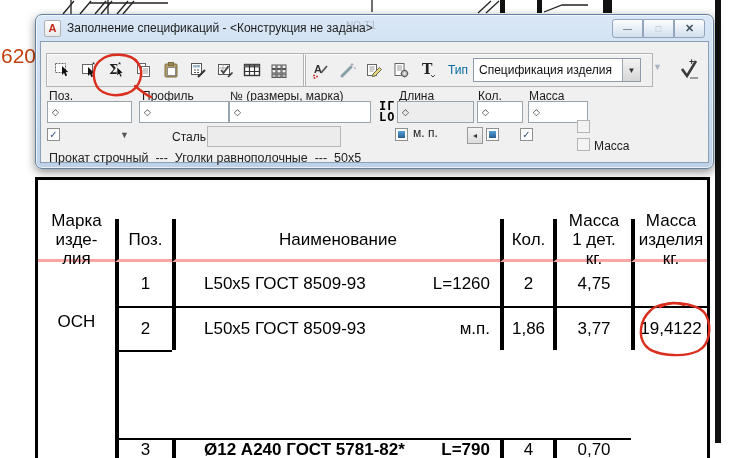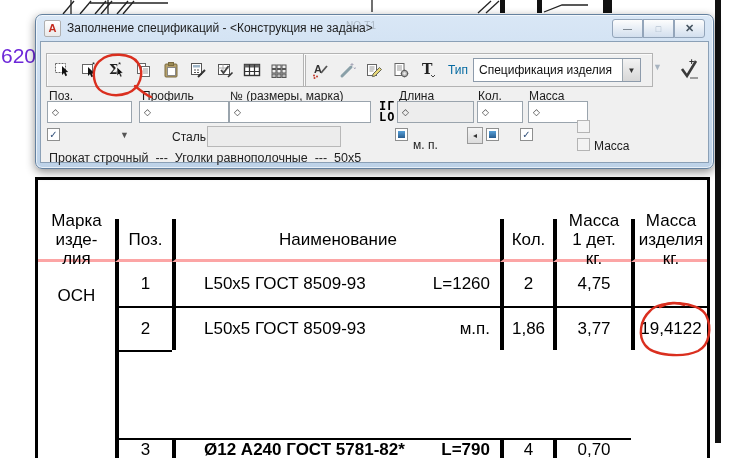--- a/index.html
+++ b/index.html
@@ -2,21 +2,21 @@
 <html><head>
 <meta charset="utf-8">
 <style>
   html,body{margin:0;padding:0;}
   body{width:736px;height:458px;position:relative;overflow:hidden;background:#fff;
        font-family:"Liberation Sans",sans-serif;}
   .abs{position:absolute;}
 
   
   #bg-svg{left:0;top:0;z-index:0;}
-  .dim-text{left:1px;top:44px;font-size:21px;color:#6d28d9;z-index:0;}
+  .dim-text{left:1px;top:44px;font-size:21px;color:#c2410c;z-index:0;}
 
   
   .dialog{left:35px;top:14px;width:677px;height:153px;z-index:3;
     background:linear-gradient(#d9e7f6,#bdd2e8);
     border:1px solid #64819f;border-radius:7px;
     box-shadow:0 3px 10px rgba(0,0,0,.45), inset 0 0 0 1px rgba(255,255,255,.65);}
   .titlebar{position:absolute;left:0;top:0;right:0;height:26px;display:flex;
     align-items:center;padding:0 8px;gap:6px;}
   .app-icon{width:15px;height:15px;background:linear-gradient(#fff,#e9e9e9);
     border:1px solid #b0b0b0;border-radius:2px;color:#c42a1c;font-weight:bold;
@@ -81,21 +81,21 @@
   .spec-table{left:35px;top:177px;z-index:1;display:grid;background:#fff;
     grid-template-columns:77px 57px 328px 53px 78px 76px;
     grid-template-rows:82px 44px 44px 44px 44px;
     border:3px solid #000;}
   .tc{display:flex;align-items:center;justify-content:center;font-size:17px;color:#000;
     box-sizing:border-box;}
   .th{white-space:pre-line;text-align:center;line-height:19px;}
   .bl{border-left:4px solid #000;}
   .bt{border-top:2px solid #000;}
   .hb{border-bottom:3px solid #fca5a5;margin-top:39px;}
-  .mark-cell{grid-row:2/6;align-items:flex-start;padding-top:24px;}
+  .mark-cell{grid-row:2/6;align-items:flex-start;padding-top:50px;}
   .name-cell{justify-content:space-between;padding:0 10px 0 28px;}
   .bold{font-weight:bold;}
   .total-merge{grid-row:4/6;}
 
   
   #anno-svg{left:0;top:0;z-index:6;pointer-events:none;}
 </style>
 </head>
 <body>
 
@@ -297,21 +297,21 @@
         <span class="diamond">◇</span>
       </div>
 
     <span class="cb" style="left:6px;top:86px">
         <span class="mark">✓</span>
       </span>
     <span class="small-arrow" style="left:79px;top:88px">▼</span>
     <span class="inline-label" style="left:131px;top:88px">Сталь</span>
     <div class="steel-field"></div>
     <span class="cb ind" style="left:354px;top:86px"></span>
-    <span class="inline-label" style="left:372px;top:96px">м. п.</span>
+    <span class="inline-label" style="left:372px;top:84px">м. п.</span>
     <span class="spin-btn">◂</span>
     <span class="cb ind" style="left:445px;top:86px"></span>
     <span class="cb" style="left:479px;top:86px">
         <span class="mark">✓</span>
       </span>
     <span class="cb dis" style="left:536px;top:78px"></span>
     <span class="cb dis" style="left:536px;top:96px"></span>
     <span class="inline-label" style="left:553px;top:97px">Масса</span>
 
     <span class="status-text">Прокат строчный  ---  Уголки равнополочные  ---  50x5</span>

